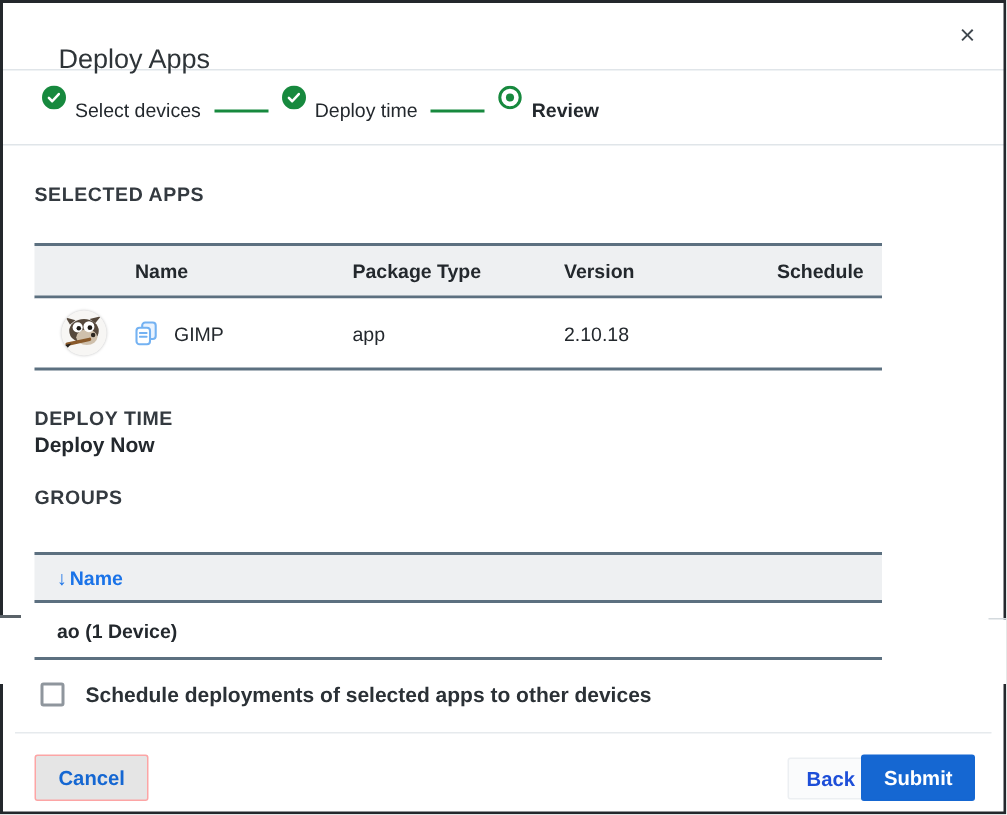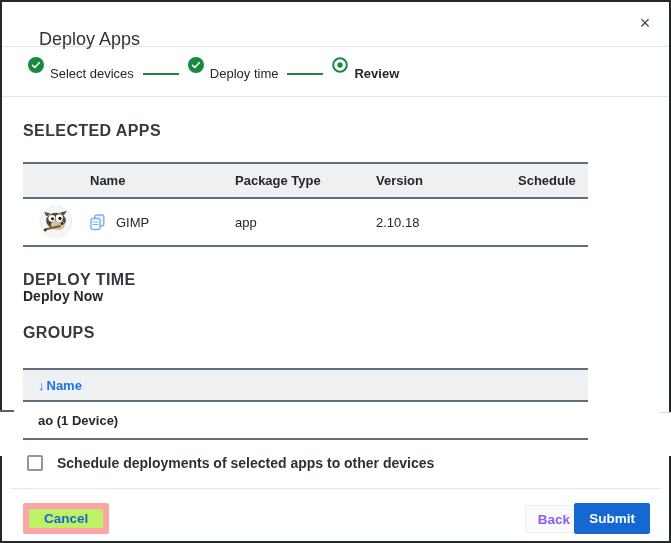--- a/index.html
+++ b/index.html
@@ -11,21 +11,21 @@
   .hdr-title{position:absolute;left:23px;top:0;line-height:46px;font-size:18px;font-weight:500;color:#2e3438;margin:16px;}
   .close-btn{position:absolute;right:14px;top:11px;width:24px;height:24px;background:none;border:none;font-size:18px;line-height:22px;color:#3f474e;cursor:pointer;padding:0;}
   
   .stepper{position:absolute;left:0;top:47px;right:0;height:50px;border-bottom:1px solid #e0e5e9;display:flex;align-items:flex-start;padding:10px 0 0 28px;box-sizing:border-box;}
   .step{display:flex;align-items:flex-start;}
   .step-icon{width:16px;height:16px;display:block;}
   .step-label{margin:9px 0 0 6px;font-size:13px;color:#23282d;white-space:nowrap;}
   .step-label.current{font-weight:bold;}
   .connector{width:36px;height:2px;background:#17893e;margin:16px 9px 0 9px;}
   
-  .sect{position:absolute;left:23px;font-size:16px;font-weight:bold;color:#343a40;letter-spacing:.4px;}
+  .sect{position:absolute;left:23px;font-size:13px;font-weight:bold;color:#343a40;letter-spacing:.4px;}
   .sect-apps{top:122px;}
   .sect-time{top:271px;}
   .sect-groups{top:324px;}
   .deploy-now{position:absolute;left:23px;top:288px;font-size:14px;font-weight:bold;color:#23282d;}
   
   .t-head,.t-row{position:absolute;left:23px;width:565px;box-sizing:border-box;display:flex;align-items:center;font-size:13px;}
   .t1-head{top:162px;height:37px;background:#eef0f2;border-top:2px solid #5c7080;border-bottom:2px solid #5c7080;font-weight:bold;}
   .t1-row{top:199px;height:48px;background:#fff;border-bottom:2px solid #5c7080;}
   .c-ic{width:57px;flex:none;display:flex;justify-content:flex-start;}
   .c-name{width:155px;flex:none;padding-left:10px;box-sizing:border-box;display:flex;align-items:center;}
@@ -44,22 +44,22 @@
   .patch-r{right:0;top:413px;width:3px;height:43px;}
   .tick-l{position:absolute;left:0;top:410px;width:14px;height:2px;background:#5a6268;z-index:12;}
   .tick-r{position:absolute;right:0;top:412px;width:12px;height:1px;background:#d4dade;z-index:12;}
   
   .cb-row{position:absolute;left:27px;top:455px;display:flex;align-items:center;}
   .cb-box{width:16px;height:16px;border:2px solid #8f969d;border-radius:2px;background:#fff;box-sizing:border-box;cursor:pointer;flex:none;}
   .cb-label{margin-left:14px;font-size:14px;font-weight:600;color:#2b3136;cursor:pointer;}
   .divider2{position:absolute;left:10px;right:10px;top:488px;height:1px;background:#e6eaed;}
   
   .btn{position:absolute;font-family:inherit;font-size:13.5px;font-weight:bold;border-radius:2px;cursor:pointer;box-sizing:border-box;}
-  .btn-cancel{left:23px;top:503px;height:31px;padding:0 15px;background:#bef264;border:6px solid #fca5a5;color:#1567d2;}
-  .btn-back{right:88px;top:505px;height:28px;padding:0 12px;background:#fafbfc;border:1px solid #eceff2;color:#8b5cf6;}
+  .btn-cancel{left:23px;top:503px;height:31px;padding:0 15px;background:#e5e5e5;border:1px solid #fca5a5;color:#1567d2;}
+  .btn-back{right:88px;top:505px;height:28px;padding:0 12px;background:#fafbfc;border:1px solid #eceff2;color:#1d4ed8;}
   .btn-submit{right:21px;top:503px;height:31px;padding:0 14px;background:#1567d2;border:1px solid #1567d2;color:#fff;}
 </style>
 </head>
 <body>
 
 <div class="modal">
   <div class="frame-border"></div>
 
   <div class="hdr">
     <h1 class="hdr-title">Deploy Apps</h1>

